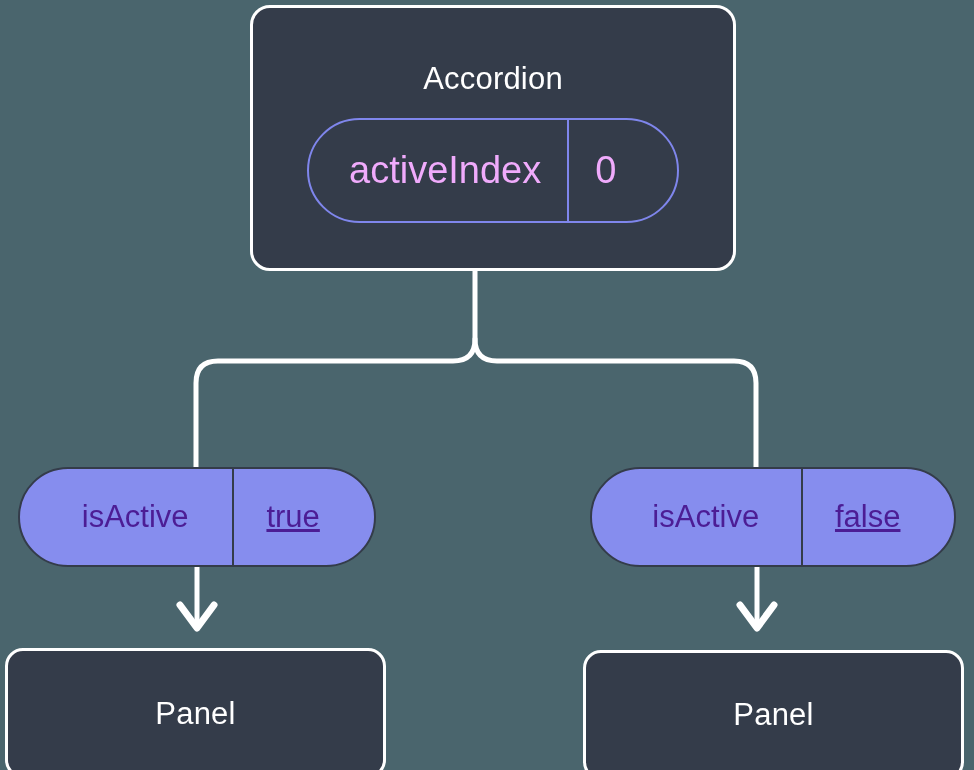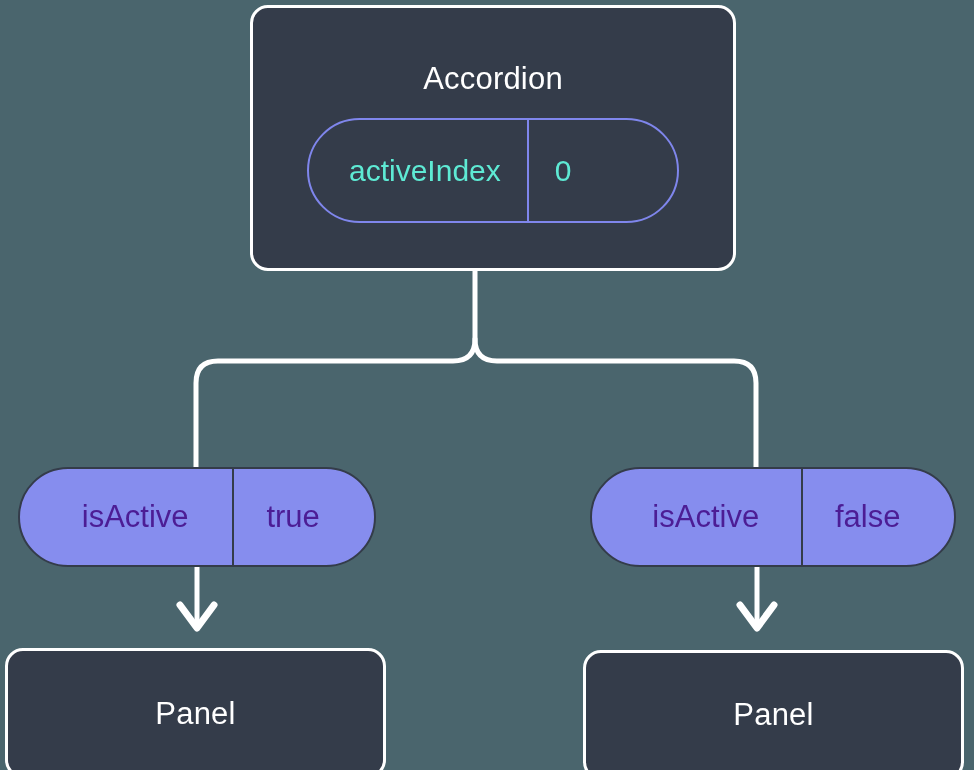--- a/index.html
+++ b/index.html
@@ -49,42 +49,43 @@
     letter-spacing: 0.2px;
     white-space: nowrap;
   }
 
   
   #accordion-box {
     left: 250px;
     top: 5px;
     width: 486px;
     height: 266px;
+    border-radius: 20px;
   }
   #accordion-title {
     top: 53px;
   }
 
   
   .prop-pill-outline {
     position: absolute;
     display: flex;
     align-items: stretch;
     border: 2px solid #7f86ec;
     border-radius: 999px;
     box-sizing: border-box;
     overflow: hidden;
   }
   .prop-pill-outline .pp-key,
   .prop-pill-outline .pp-val {
     display: flex;
     align-items: center;
     justify-content: center;
-    color: #5eead4;
-    font-size: 30px;
+    color: #f0abfc;
+    font-size: 38px;
     font-weight: 400;
     white-space: nowrap;
     box-sizing: border-box;
   }
   .prop-pill-outline .pp-key {
     padding: 0 26px 0 40px;
   }
   .prop-pill-outline .pp-val {
     border-left: 2px solid #7f86ec;
     padding: 0 40px 0 26px;
@@ -117,20 +118,21 @@
     font-weight: 400;
     white-space: nowrap;
     box-sizing: border-box;
   }
   .prop-pill-filled .pp-key {
     padding: 0 22px 0 40px;
   }
   .prop-pill-filled .pp-val {
     border-left: 2px solid #343c4a;
     padding: 0 44px 0 22px;
+    text-decoration: underline;
   }
 
   #isactive-pill-left {
     left: 18px;
     top: 467px;
     width: 358px;
     height: 100px;
   }
   #isactive-pill-left .pp-key { width: 215px; }
   #isactive-pill-left .pp-val { width: 143px; }

